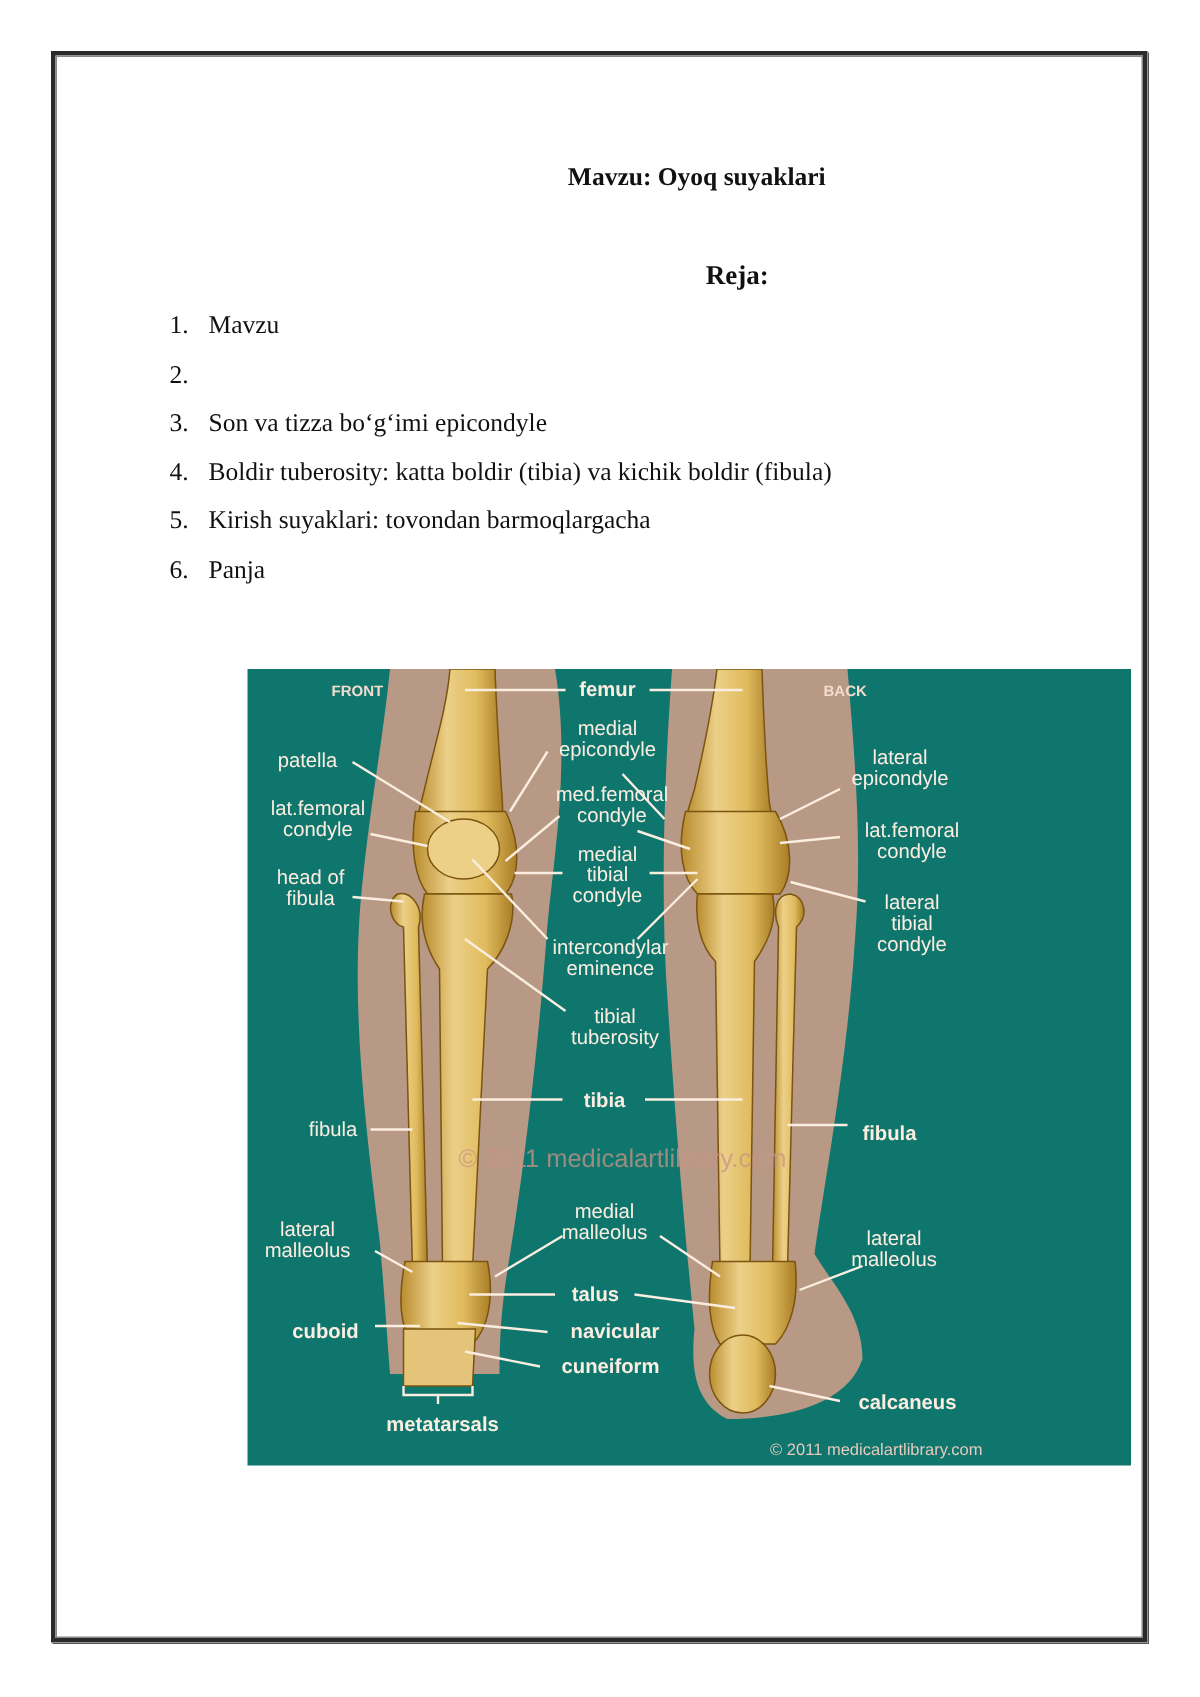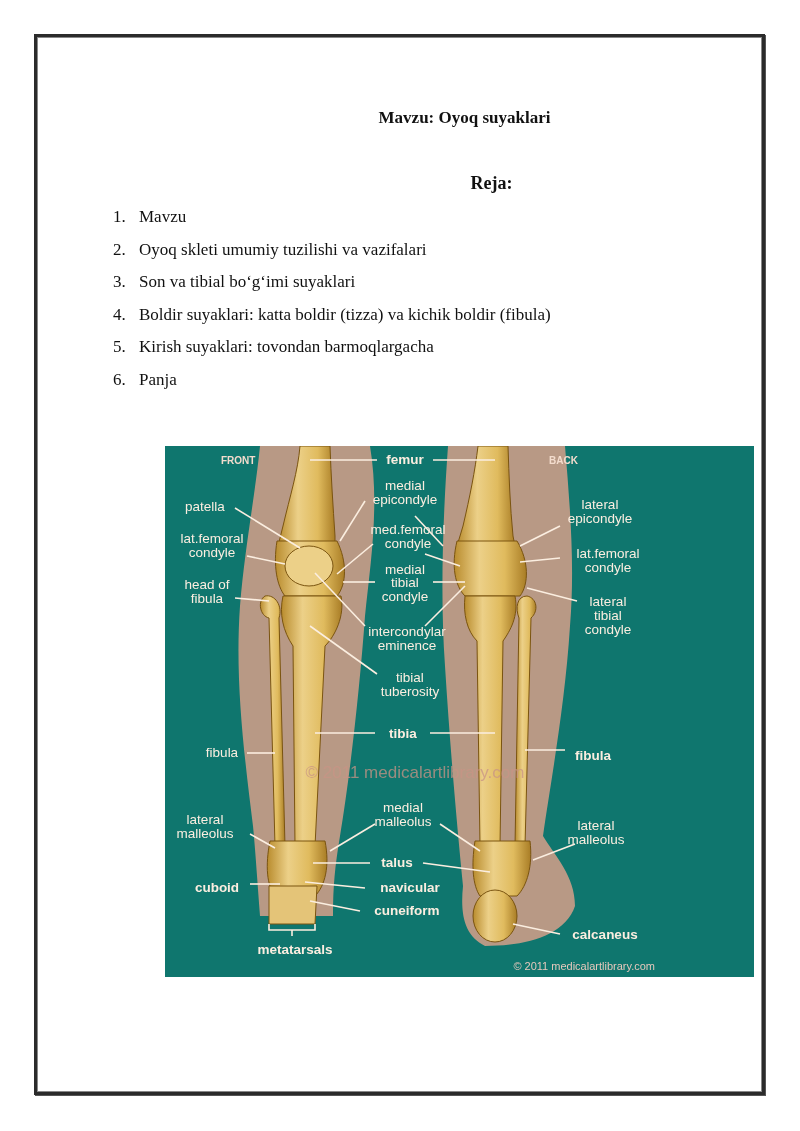--- a/index.html
+++ b/index.html
@@ -40,29 +40,28 @@
 <div class="title">Mavzu: Oyoq suyaklari</div>
 <div class="reja">Reja:</div>
 
 <ol class="plan-list">
   <li>
       <span class="num">1.</span>
       <span>Mavzu</span>
     </li>
   <li>
       <span class="num">2.</span>
-      <span>Oyoq skleti umumiy tuzilishi va vazifalari</span>
     </li>
   <li>
       <span class="num">3.</span>
-      <span>Son va tibial bo‘g‘imi suyaklari</span>
+      <span>Son va tizza bo‘g‘imi epicondyle</span>
     </li>
   <li>
       <span class="num">4.</span>
-      <span>Boldir suyaklari: katta boldir (tizza) va kichik boldir (fibula)</span>
+      <span>Boldir tuberosity: katta boldir (tibia) va kichik boldir (fibula)</span>
     </li>
   <li>
       <span class="num">5.</span>
       <span>Kirish suyaklari: tovondan barmoqlargacha</span>
     </li>
   <li>
       <span class="num">6.</span>
       <span>Panja</span>
     </li>
 </ol>

